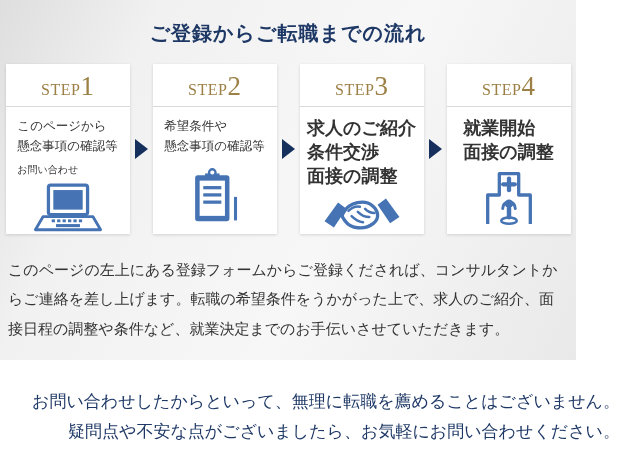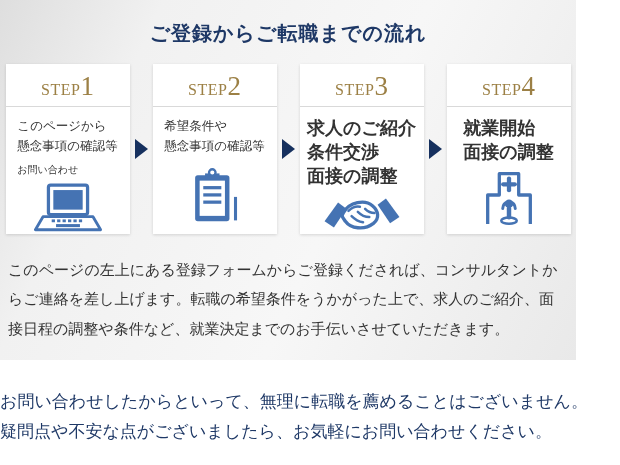--- a/index.html
+++ b/index.html
@@ -65,21 +65,21 @@
   .flow-description {
     width: 560px; margin: 21px auto 0;
     font-size: 15px; line-height: 1.95;
     color: #333; text-align: left;
   }
 
   
   .footer-section {
     width: 620px; height: 105px;
     background: #ffffff; padding-top: 27px;
-    text-align: left;
+    text-align: right;
     font-family: Liberation Serif, serif;
   }
   .footer-line {
     font-size: 17px; line-height: 1.75;
     color: #1e3866;
   }
   svg { display: block; }
 </style>
 </head>
 <body>

